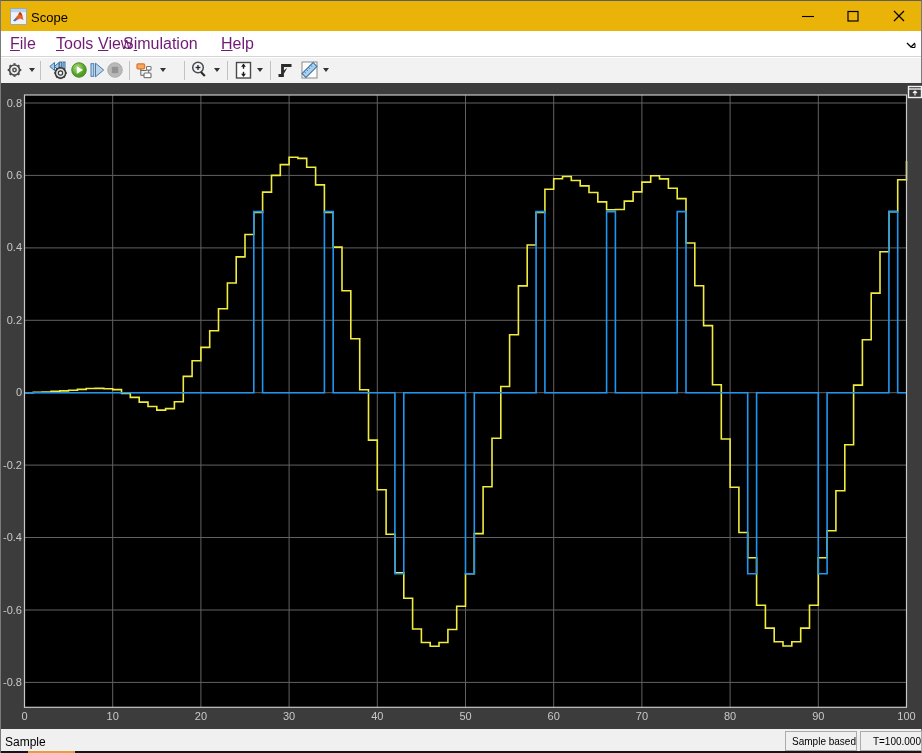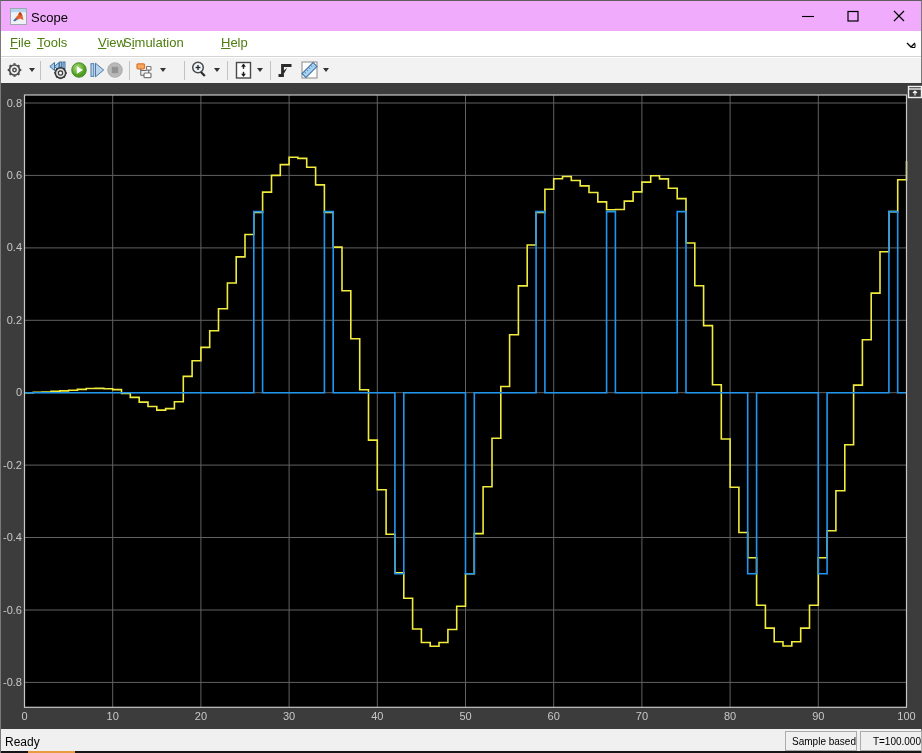--- a/index.html
+++ b/index.html
@@ -1,23 +1,23 @@
 <!DOCTYPE html>
 <html><head><meta charset="utf-8"><style>
 * { margin:0; padding:0; box-sizing:border-box; }
 html,body { width:922px; height:753px; overflow:hidden; background:#fff;
   font-family:"Liberation Sans",sans-serif; }
 #win { position:relative; width:922px; height:753px; border-left:1px solid #7a7a7a;
   border-right:1px solid #7a7a7a; border-top:1px solid #5e5e5e; }
-#titlebar { position:absolute; left:0; top:0; width:100%; height:30px; background:#f0abfc; }
+#titlebar { position:absolute; left:0; top:0; width:100%; height:30px; background:#eab308; }
 #title { position:absolute; left:30px; top:9px; font-size:13px; color:#000; }
 #mico { position:absolute; left:9px; top:7px; }
 .winbtn { position:absolute; top:0; width:16px; height:30px; }
 #menubar { position:absolute; left:0; top:30px; width:100%; height:26px; background:#fff;
-  border-bottom:1px solid #d5d5d5; font-size:13px; color:#4d7c0f; }
+  border-bottom:1px solid #d5d5d5; font-size:16px; color:#701a75; }
 .mi { position:absolute; top:4px; }
 .mi u { text-decoration:underline; }
 #toolbar { position:absolute; left:0; top:57px; width:100%; height:25px; background:#f2f2f2; }
 .sep { position:absolute; top:3px; width:1px; height:19px; background:#c2c2c2; }
 .dd { position:absolute; top:10px; width:0; height:0; border-left:3.5px solid transparent;
   border-right:3.5px solid transparent; border-top:4px solid #333; }
 .ticon { position:absolute; top:2px; }
 #plot { position:absolute; left:0; top:82px; width:922px; height:646px; background:#3c3c3c; }
 #status { position:absolute; left:0; top:728px; width:100%; height:22px; background:#f0f0f0;
   font-size:12px; color:#000; }
@@ -43,21 +43,21 @@
       </svg>
   <svg class="winbtn" style="left:844px" width="16" height="30">
         <rect x="3" y="10.5" width="10" height="9.5" fill="none" stroke="#000" stroke-width="1.2"></rect>
       </svg>
   <svg class="winbtn" style="left:890px" width="16" height="30">
         <path d="M3 10 L13 20 M13 10 L3 20" stroke="#000" stroke-width="1.2"></path>
       </svg>
  </div>
  <div id="menubar">
   <span class="mi" style="left:9px"><u>F</u>ile</span>
-  <span class="mi" style="left:36px"><u>T</u>ools</span>
+  <span class="mi" style="left:55px"><u>T</u>ools</span>
   <span class="mi" style="left:97px"><u>V</u>iew</span>
   <span class="mi" style="left:122px">S<u>i</u>mulation</span>
   <span class="mi" style="left:220px"><u>H</u>elp</span>
   <svg style="position:absolute; right:5px; top:10px" width="10" height="9">
         <path d="M1 2 L5 6 L9 2" fill="none" stroke="#000" stroke-width="1.3"></path>
         <path d="M5.5 6.5 L9 6.5 L9 3" fill="none" stroke="#000" stroke-width="1"></path>
       </svg>
  </div>
  <div id="toolbar">
   <svg class="ticon" style="left:5px" width="18" height="20" viewBox="0 0 18 20">
@@ -206,20 +206,20 @@
 
     </g>
     <g transform="translate(907,85)">
       <rect x="0.5" y="0.5" width="13" height="11" fill="none" stroke="#f0f0f0" stroke-width="1.4"></rect>
       <line x1="0.5" y1="3" x2="13.5" y2="3" stroke="#f0f0f0" stroke-width="1.4"></line>
       <path d="M7 9.5 V5.5 M5 7 L7 5 L9 7" fill="none" stroke="#f0f0f0" stroke-width="1.2"></path>
     </g>
   </svg>
  </div>
  <div id="status">
-  <span id="ready">Ready</span>
+  <span id="ready">Sample</span>
   <div class="sbox" style="left:784px; width:72px">Sample based</div>
   <div class="sbox" style="left:859px; width:62px">T=100.000</div>
  </div>
  <div id="bbar">
       <div id="borange"></div>
     </div>
 </div>
 
 </body></html>

